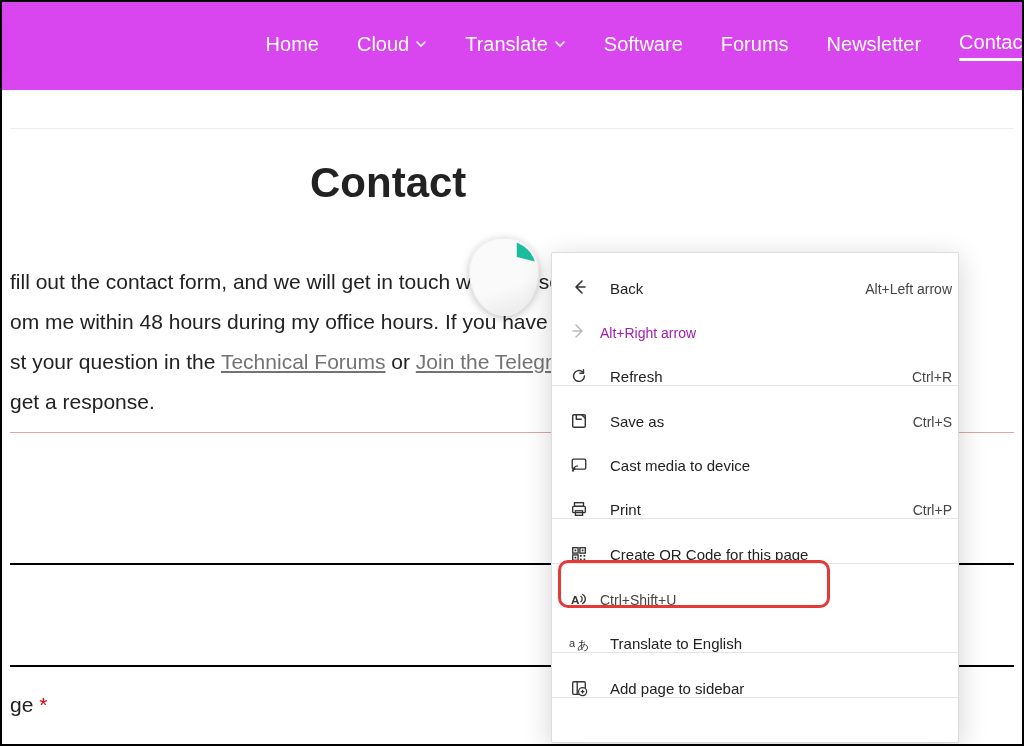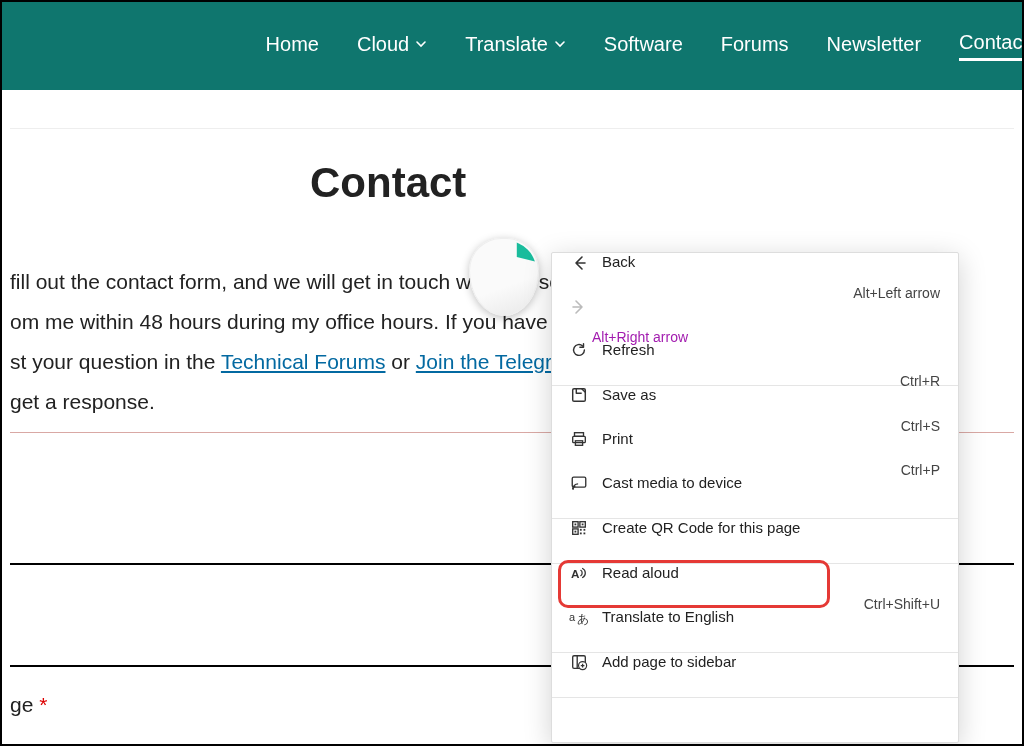--- a/index.html
+++ b/index.html
@@ -6,21 +6,21 @@
   body {
     font-family: -apple-system, BlinkMacSystemFont, "Segoe UI", Arial, sans-serif;
     width: 1024px;
     height: 746px;
     overflow: hidden;
     position: relative;
     background: #fff;
     border: 2px solid #000;
   }
   .topnav {
-    background: #0f766e;
+    background: #d946ef;
     height: 88px;
     display: flex;
     align-items: center;
     justify-content: flex-end;
     padding-right: 0;
     gap: 38px;
   }
   .topnav-item {
     color: #fff;
     font-size: 20px;
@@ -73,21 +73,21 @@
     clip-path: polygon(40% 0, 100% 0, 100% 65%, 40% 50%);
   }
   .body-text {
     font-size: 21px;
     color: #222;
     line-height: 1.9;
     padding: 55px 0 0 0;
     margin-left: 0;
     text-align: left;
   }
-  .body-text a { color: #0369a1; }
+  .body-text a { color: #737373; }
   .fields {
     margin-top: 30px;
   }
   .field-line {
     border-bottom: 2px solid #000;
     height: 60px;
     background:#fbeae9;
   }
   .field-line.plain { background:#fff; border-bottom:2px solid #000; }
   .field-gap { height:42px; }
@@ -102,25 +102,26 @@
     background: #fff;
     border: 1px solid #ddd;
     border-radius: 2px;
     box-shadow: 0 6px 28px rgba(0,0,0,0.18);
     z-index: 10;
     font-size: 15px;
     color: #222;
   }
   .cm-item {
     display: flex;
-    align-items: flex-start;
+    align-items: flex-end;
     height: 44px;
-    padding: 0 18px 0 14px;
+    padding: 0 6px 0 14px;
     cursor: pointer;
     position: relative;
+    gap: 8px;
   }
   .cm-item.disabled { color: #aaa; cursor: default; }
   .cm-icon { width: 26px; display:flex; align-items:center; justify-content:center; }
   .cm-label { flex:1; padding-left:10px; }
   .cm-shortcut { color:#444; font-size:14px;margin-top:32px; }
   .cm-item.disabled .cm-shortcut { color:#a21caf; }
   .cm-sep { height:1px; background:#e5e5e5; margin:0; }
   .highlight-box {
     position:absolute;
     border:3px solid #e53935;
@@ -233,37 +234,37 @@
             <rect x="3" y="3" width="14" height="14" rx="1.5" stroke="#333" stroke-width="1.6" fill="none"></rect>
             <path d="M13 3l4 4M7 3v5h6" stroke="#333" stroke-width="1.6" fill="none" stroke-linejoin="round"></path>
           </svg>
         </span>
         <span class="cm-label">Save as</span>
         <span class="cm-shortcut">Ctrl+S</span>
       </div>
       <div class="cm-item">
         <span class="cm-icon">
           <svg width="18" height="18" viewBox="0 0 20 20">
+            <rect x="2.5" y="3.5" width="15" height="11" rx="1.5" stroke="#333" stroke-width="1.5" fill="none"></rect>
+            <path d="M3 17a6 6 0 0 1 6-6M3 17a3 3 0 0 1 3-3" stroke="#333" stroke-width="1.5" fill="none"></path>
+            <circle cx="3.5" cy="16.5" r="1" fill="#333"></circle>
+          </svg>
+        </span>
+        <span class="cm-label">Cast media to device</span>
+      </div>
+      <div class="cm-item">
+        <span class="cm-icon">
+          <svg width="18" height="18" viewBox="0 0 20 20">
             <rect x="5" y="3" width="10" height="4" stroke="#333" stroke-width="1.5" fill="none"></rect>
             <rect x="3" y="7" width="14" height="7" rx="1" stroke="#333" stroke-width="1.5" fill="none"></rect>
             <rect x="6" y="12" width="8" height="5" stroke="#333" stroke-width="1.5" fill="none"></rect>
           </svg>
         </span>
         <span class="cm-label">Print</span>
         <span class="cm-shortcut">Ctrl+P</span>
-      </div>
-      <div class="cm-item">
-        <span class="cm-icon">
-          <svg width="18" height="18" viewBox="0 0 20 20">
-            <rect x="2.5" y="3.5" width="15" height="11" rx="1.5" stroke="#333" stroke-width="1.5" fill="none"></rect>
-            <path d="M3 17a6 6 0 0 1 6-6M3 17a3 3 0 0 1 3-3" stroke="#333" stroke-width="1.5" fill="none"></path>
-            <circle cx="3.5" cy="16.5" r="1" fill="#333"></circle>
-          </svg>
-        </span>
-        <span class="cm-label">Cast media to device</span>
       </div>
       <div class="cm-sep"></div>
       <div class="cm-item">
         <span class="cm-icon">
           <svg width="18" height="18" viewBox="0 0 20 20">
             <rect x="3" y="3" width="6" height="6" stroke="#333" stroke-width="1.5" fill="none"></rect>
             <rect x="11" y="3" width="6" height="6" stroke="#333" stroke-width="1.5" fill="none"></rect>
             <rect x="3" y="11" width="6" height="6" stroke="#333" stroke-width="1.5" fill="none"></rect>
             <rect x="5" y="5" width="2" height="2" fill="#333"></rect>
             <rect x="13" y="5" width="2" height="2" fill="#333"></rect>
@@ -278,21 +279,20 @@
       </div>
       <div class="highlight-box" style="left: 6px; top: 307px; width: 272px; height: 48px;"></div>
       <div class="cm-sep"></div>
       <div class="cm-item">
         <span class="cm-icon">
           <svg width="18" height="18" viewBox="0 0 20 20">
             <text x="1" y="15" font-size="13" font-weight="600" fill="#333">A</text>
             <path d="M12 7c2 1 2 5 0 6M14 5c4 2 4 8 0 10" stroke="#333" stroke-width="1.4" fill="none" stroke-linecap="round"></path>
           </svg>
         </span>
-        <span class="cm-label">Read aloud</span>
         <span class="cm-shortcut">Ctrl+Shift+U</span>
       </div>
       <div class="cm-item">
         <span class="cm-icon">
           <svg width="20" height="18" viewBox="0 0 20 18">
             <text x="0" y="13" font-size="11" fill="#333">a</text>
             <text x="8" y="15" font-size="12" fill="#333">あ</text>
           </svg>
         </span>
         <span class="cm-label">Translate to English</span>

